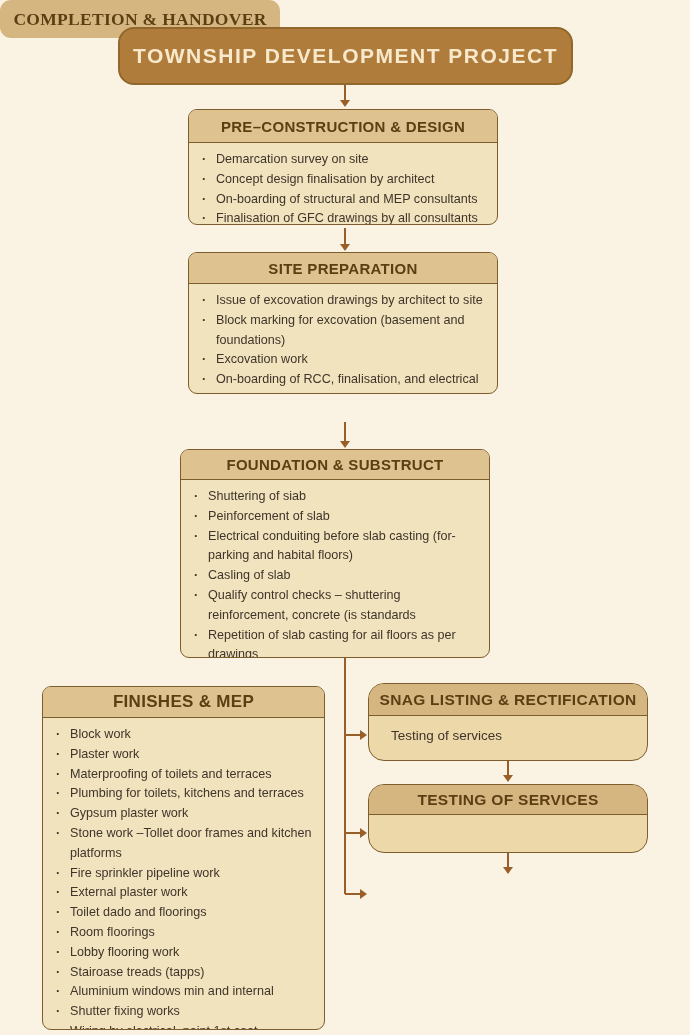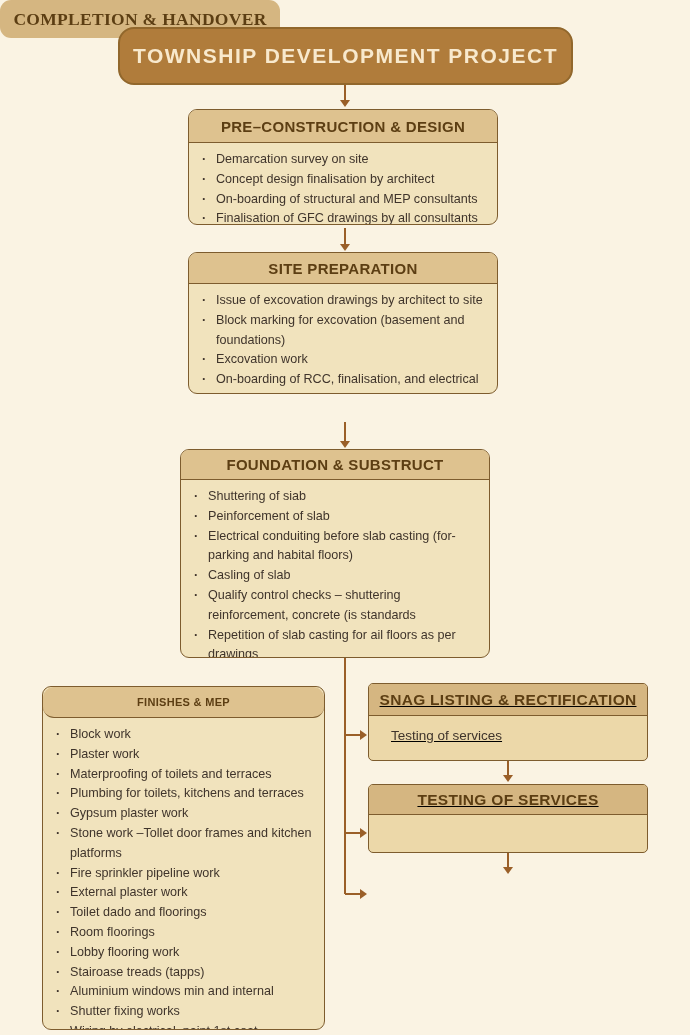--- a/index.html
+++ b/index.html
@@ -14,32 +14,32 @@
 
   .title-box{position:absolute;left:118px;top:27px;width:455px;height:58px;
     background:var(--title-fill);border:2px solid var(--title-border);border-radius:16px;
     display:flex;align-items:center;justify-content:center;}
   .title-box span{color:var(--title-text);font-size:21px;font-weight:600;letter-spacing:1.5px;}
 
   .box{position:absolute;border:1.5px solid var(--box-border);border-radius:9px;overflow:hidden;background:var(--body-fill);}
   .box header{background:var(--header-fill);border-bottom:1.5px solid var(--box-border);
     display:flex;align-items:center;justify-content:center;
     color:var(--header-text);font-weight:bold;font-size:15px;letter-spacing:.3px;}
-  .box.right{background:var(--body-fill-right);border-radius:5px;text-decoration:underline;}
+  .box.right{background:var(--body-fill-right);border-radius:16px;}
   .box.right header{background:var(--header-fill-right);font-size:15.5px;}
 
   ul.items{list-style:none;padding:7px 8px 4px 13px;}
   ul.items li{display:flex;gap:9px;line-height:19.8px;font-size:12.6px;color:var(--body-text);}
   ul.items .dot{width:5px;flex:0 0 auto;font-weight:bold;color:var(--body-text);}
   ul.items .txt{flex:1;}
 
   .box-pre{left:188px;top:109px;width:310px;height:116px;}  .box-pre header{height:33px;}
   .box-site{left:188px;top:252px;width:310px;height:142px;} .box-site header{height:31px;}
   .box-found{left:180px;top:449px;width:310px;height:209px;}.box-found header{height:30px;}
-  .box-fin{left:42px;top:686px;width:283px;height:344px;}   .box-fin header{height:31px;font-size:11px;border-radius:11px;}
+  .box-fin{left:42px;top:686px;width:283px;height:344px;}   .box-fin header{height:31px;font-size:17px;}
   .box-snag{left:368px;top:683px;width:280px;height:78px;}  .box-snag header{height:32px;}
   .box-test{left:368px;top:784px;width:280px;height:69px;}  .box-test header{height:30px;font-size:16.5px;}
   .box-done{left:368px;top:874px;width:280px;height:38px;background:var(--header-fill-right);
     border-radius:11px;display:flex;align-items:center;justify-content:center;
     color:var(--header-text);font-weight:bold;font-size:17.5px;letter-spacing:.3px;font-family:Liberation Serif, serif;}
   .box .body-line{padding:12px 10px 0 22px;font-size:13.5px;color:var(--body-text);}
 
   .conn{position:absolute;background:var(--arrow);}
   .conn-v{width:2px;}
   .conn-h{height:2px;}

